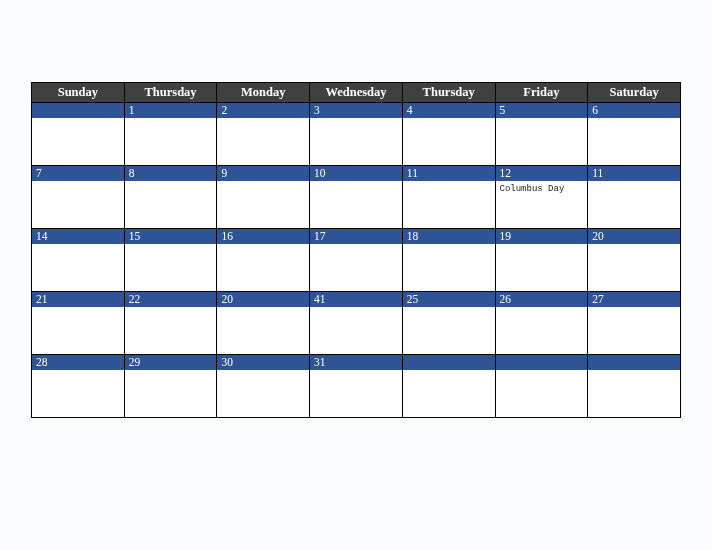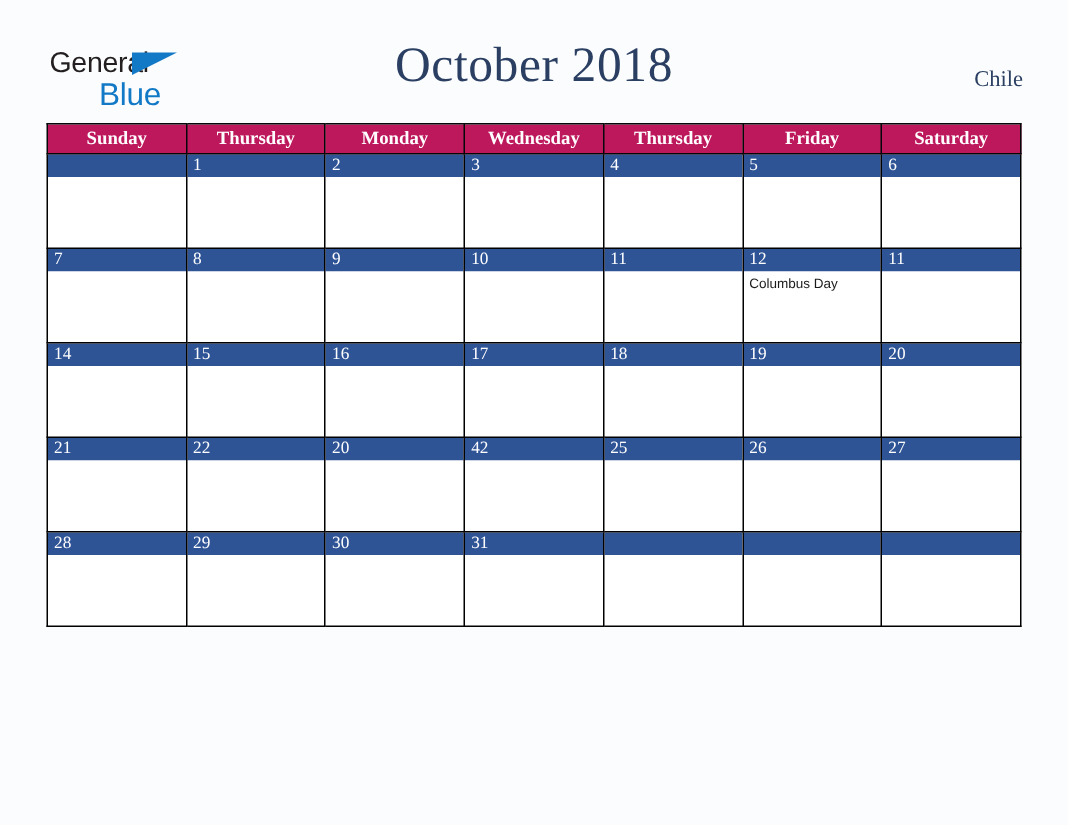--- a/index.html
+++ b/index.html
@@ -92,21 +92,21 @@
   .cal {
     position: absolute;
     left: 31px;
     top: 82px;
     width: 650px;
     border-collapse: collapse;
     table-layout: fixed;
   }
 
   .cal th {
-    background: #be185d;
+    background: #404040;
     color: #ffffff;
     font-family: "Liberation Serif", serif;
     font-size: 12.5px;
     font-weight: bold;
     height: 19px;
     padding: 0;
     text-align: center;
     border: 1px solid #050608;
   }
 
@@ -133,47 +133,32 @@
   }
 
   .daybody {
     padding: 3px 3px 0 4px;
     height: 47px;
     box-sizing: border-box;
     background: #ffffff;
   }
 
   .event {
-    font-family: Liberation Sans, sans-serif;
+    font-family: Liberation Mono, monospace;
     font-size: 9px;
     color: #1b1b1b;
     line-height: 11px;
     display: block;
   }
 </style>
 </head>
 <body>
 
 <div class="page">
 
-  <div class="header">
-
-    <div class="logo">
-      <span class="logo-row1">
-        <span>General</span>
-        <span class="logo-tri"></span>
-      </span>
-      <span class="logo-row2">Blue</span>
-    </div>
-
-    <div class="title">October 2018</div>
-
-    <div class="country">Chile</div>
-
-  </div>
 
   <table class="cal">
     <thead>
       <tr>
         <th>Sunday</th>
         <th>Thursday</th>
         <th>Monday</th>
         <th>Wednesday</th>
         <th>Thursday</th>
         <th>Friday</th>
@@ -280,21 +265,21 @@
           </td>
           <td>
             <div class="daybar">22</div>
             <div class="daybody"></div>
           </td>
           <td>
             <div class="daybar">20</div>
             <div class="daybody"></div>
           </td>
           <td>
-            <div class="daybar">42</div>
+            <div class="daybar">41</div>
             <div class="daybody"></div>
           </td>
           <td>
             <div class="daybar">25</div>
             <div class="daybody"></div>
           </td>
           <td>
             <div class="daybar">26</div>
             <div class="daybody"></div>
           </td>

